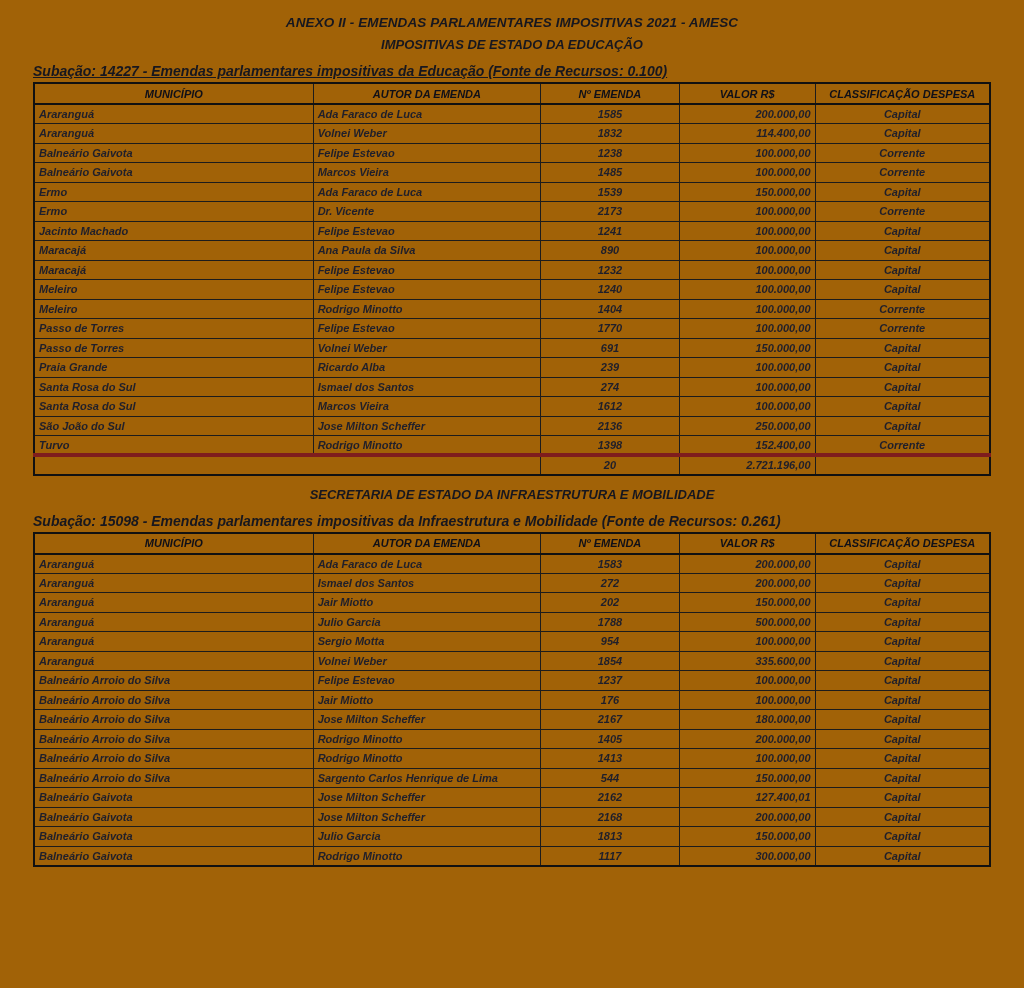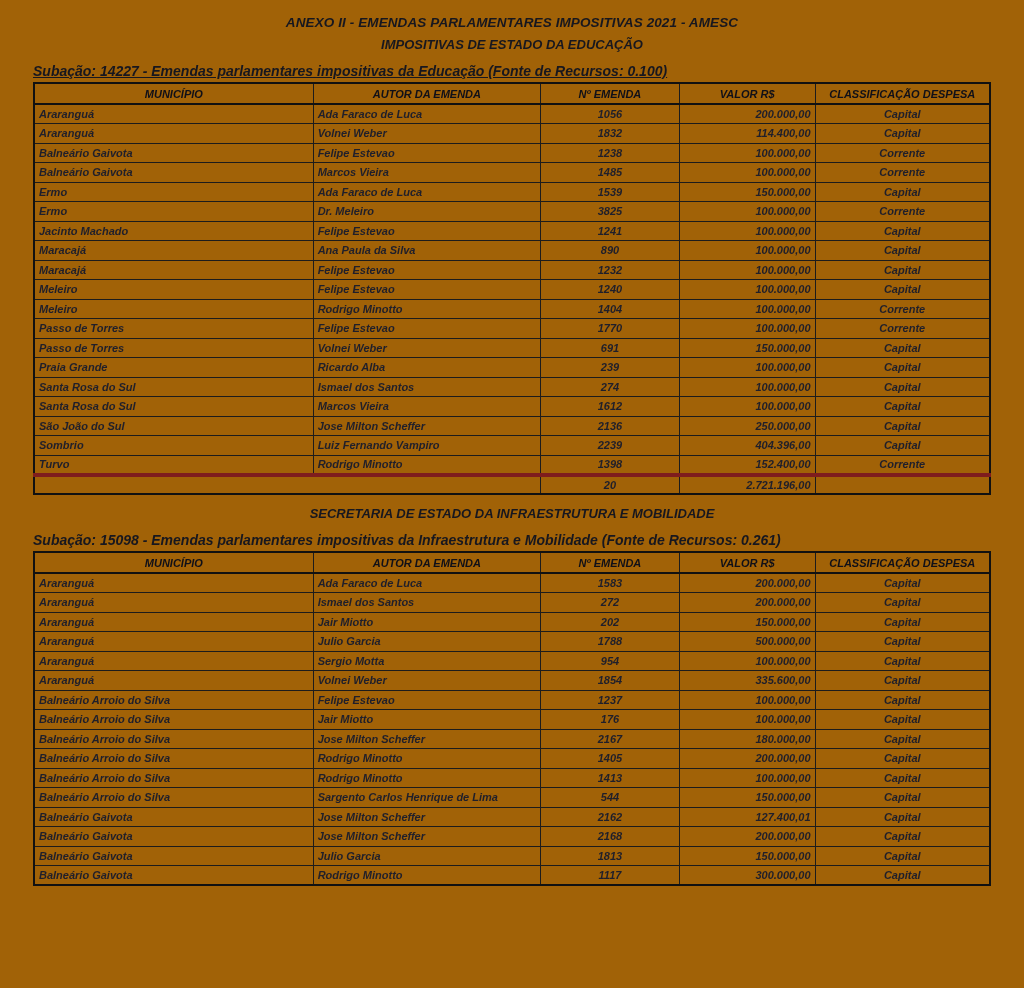--- a/index.html
+++ b/index.html
@@ -94,21 +94,21 @@
           <th>AUTOR DA EMENDA</th>
           <th>Nº EMENDA</th>
           <th>VALOR R$</th>
           <th>CLASSIFICAÇÃO DESPESA</th>
         </tr>
       </thead>
       <tbody>
           <tr>
             <td class="c-municipio">Araranguá</td>
             <td class="c-autor">Ada Faraco de Luca</td>
-            <td class="c-emenda">1056</td>
+            <td class="c-emenda">1585</td>
             <td class="c-valor">200.000,00</td>
             <td class="c-class">Capital</td>
           </tr>
           <tr>
             <td class="c-municipio">Araranguá</td>
             <td class="c-autor">Volnei Weber</td>
             <td class="c-emenda">1832</td>
             <td class="c-valor">114.400,00</td>
             <td class="c-class">Capital</td>
           </tr>
@@ -128,22 +128,22 @@
           </tr>
           <tr>
             <td class="c-municipio">Ermo</td>
             <td class="c-autor">Ada Faraco de Luca</td>
             <td class="c-emenda">1539</td>
             <td class="c-valor">150.000,00</td>
             <td class="c-class">Capital</td>
           </tr>
           <tr>
             <td class="c-municipio">Ermo</td>
-            <td class="c-autor">Dr. Meleiro</td>
-            <td class="c-emenda">3825</td>
+            <td class="c-autor">Dr. Vicente</td>
+            <td class="c-emenda">2173</td>
             <td class="c-valor">100.000,00</td>
             <td class="c-class">Corrente</td>
           </tr>
           <tr>
             <td class="c-municipio">Jacinto Machado</td>
             <td class="c-autor">Felipe Estevao</td>
             <td class="c-emenda">1241</td>
             <td class="c-valor">100.000,00</td>
             <td class="c-class">Capital</td>
           </tr>
@@ -208,27 +208,20 @@
             <td class="c-autor">Marcos Vieira</td>
             <td class="c-emenda">1612</td>
             <td class="c-valor">100.000,00</td>
             <td class="c-class">Capital</td>
           </tr>
           <tr>
             <td class="c-municipio">São João do Sul</td>
             <td class="c-autor">Jose Milton Scheffer</td>
             <td class="c-emenda">2136</td>
             <td class="c-valor">250.000,00</td>
-            <td class="c-class">Capital</td>
-          </tr>
-          <tr>
-            <td class="c-municipio">Sombrio</td>
-            <td class="c-autor">Luiz Fernando Vampiro</td>
-            <td class="c-emenda">2239</td>
-            <td class="c-valor">404.396,00</td>
             <td class="c-class">Capital</td>
           </tr>
           <tr>
             <td class="c-municipio">Turvo</td>
             <td class="c-autor">Rodrigo Minotto</td>
             <td class="c-emenda">1398</td>
             <td class="c-valor">152.400,00</td>
             <td class="c-class">Corrente</td>
           </tr>
           <tr class="total-row">

